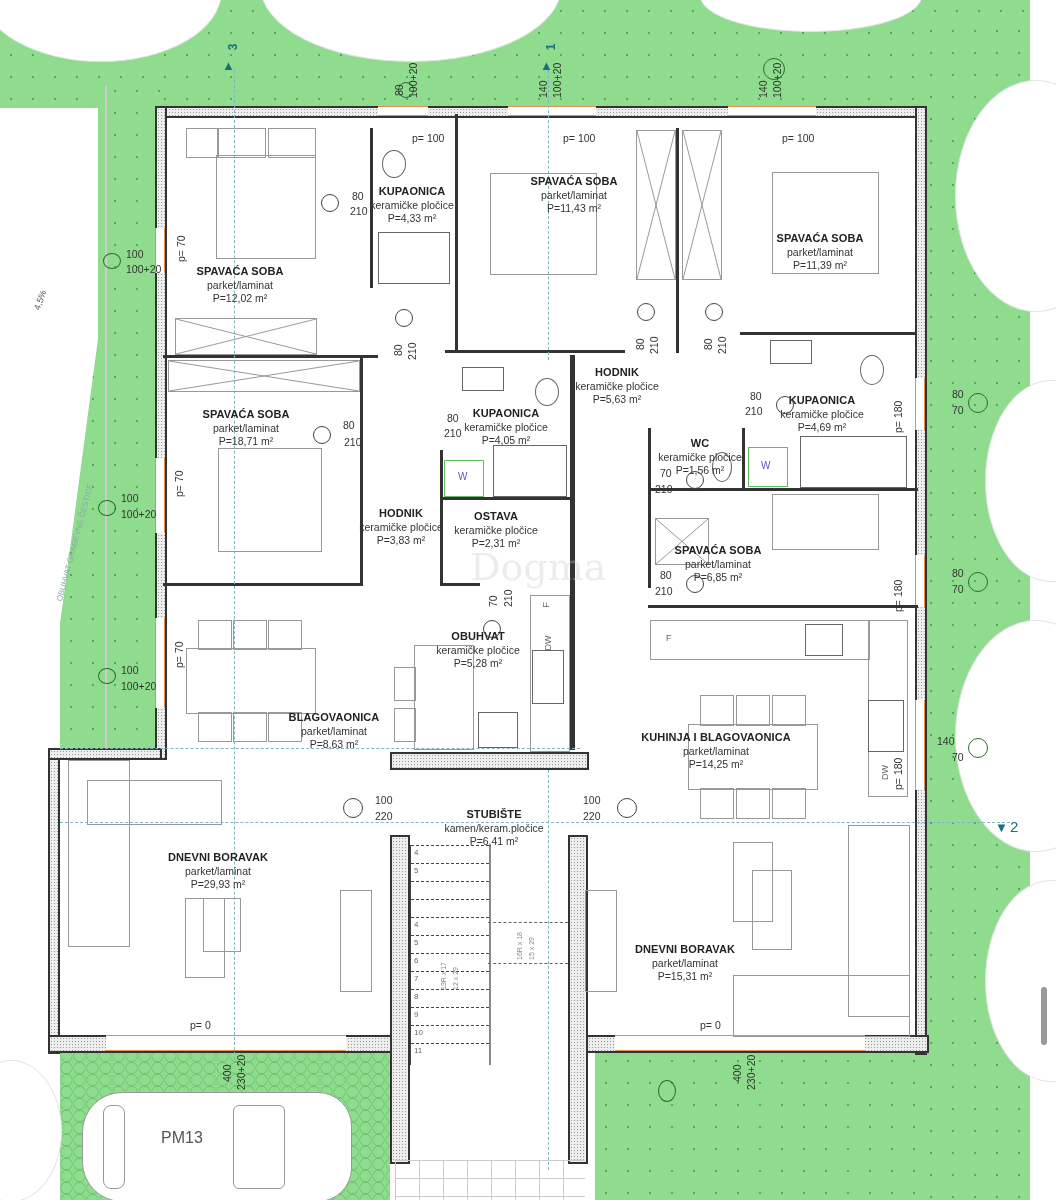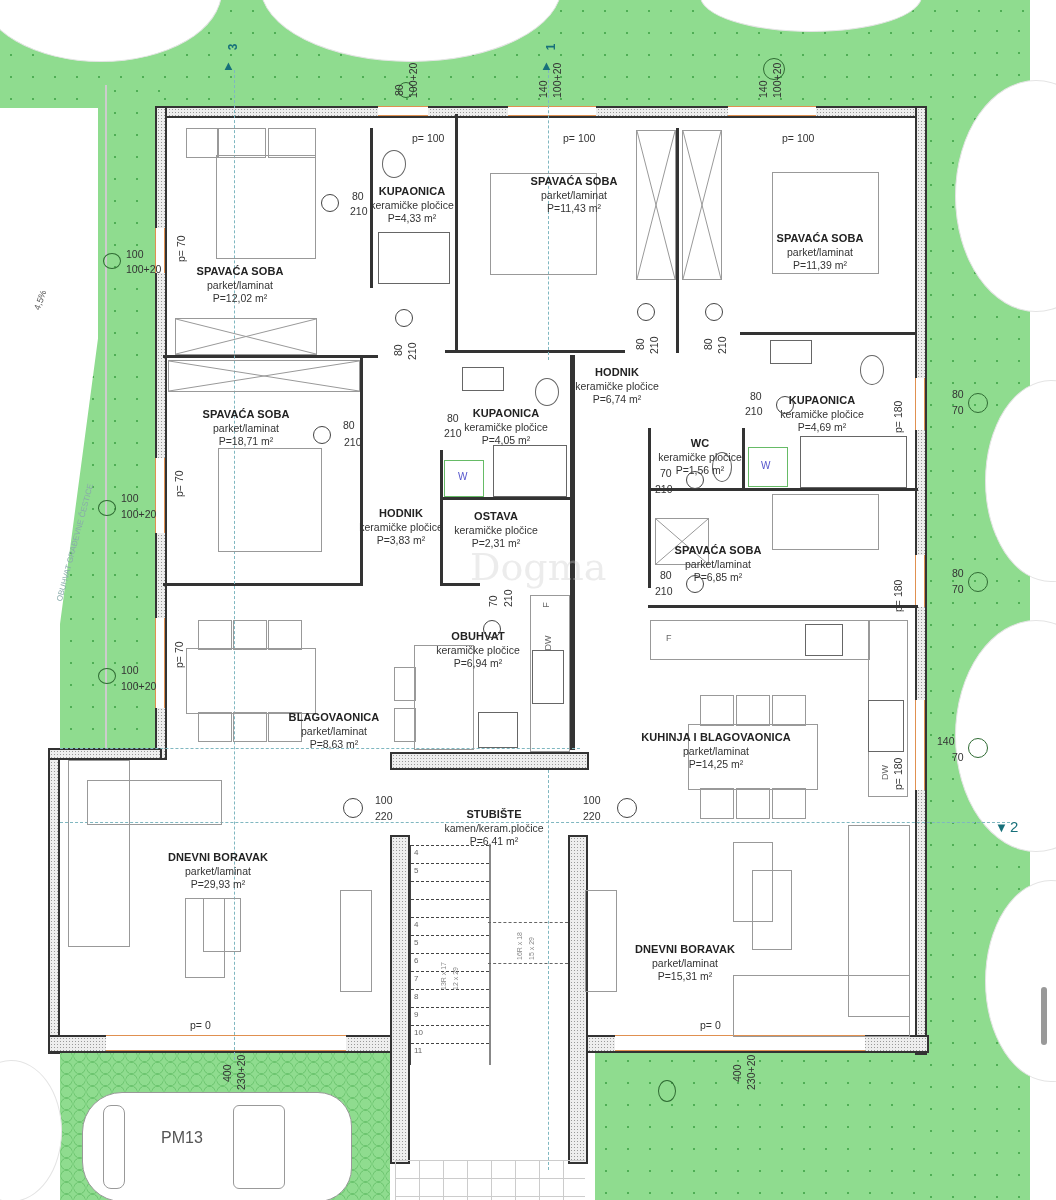--- a/index.html
+++ b/index.html
@@ -290,31 +290,31 @@
     <span class="room-area">P=3,83 m²</span>
   </div>
 <div class="room-label" style="left:496px;top:510px;">
     <span class="room-name">OSTAVA</span>
     <span class="room-floor">keramičke pločice</span>
     <span class="room-area">P=2,31 m²</span>
   </div>
 <div class="room-label" style="left:478px;top:630px;">
     <span class="room-name">OBUHVAT</span>
     <span class="room-floor">keramičke pločice</span>
-    <span class="room-area">P=6,94 m²</span>
+    <span class="room-area">P=5,28 m²</span>
   </div>
 <div class="room-label" style="left:334px;top:711px;">
     <span class="room-name">BLAGOVAONICA</span>
     <span class="room-floor">parket/laminat</span>
     <span class="room-area">P=8,63 m²</span>
   </div>
 <div class="room-label" style="left:617px;top:366px;">
     <span class="room-name">HODNIK</span>
     <span class="room-floor">keramičke pločice</span>
-    <span class="room-area">P=6,74 m²</span>
+    <span class="room-area">P=5,63 m²</span>
   </div>
 <div class="room-label" style="left:822px;top:394px;">
     <span class="room-name">KUPAONICA</span>
     <span class="room-floor">keramičke pločice</span>
     <span class="room-area">P=4,69 m²</span>
   </div>
 <div class="room-label" style="left:700px;top:437px;">
     <span class="room-name">WC</span>
     <span class="room-floor">keramičke pločice</span>
     <span class="room-area">P=1,56 m²</span>

